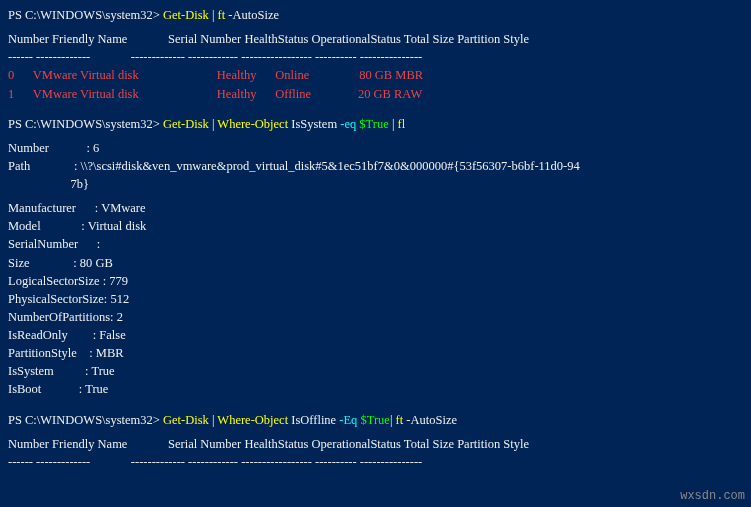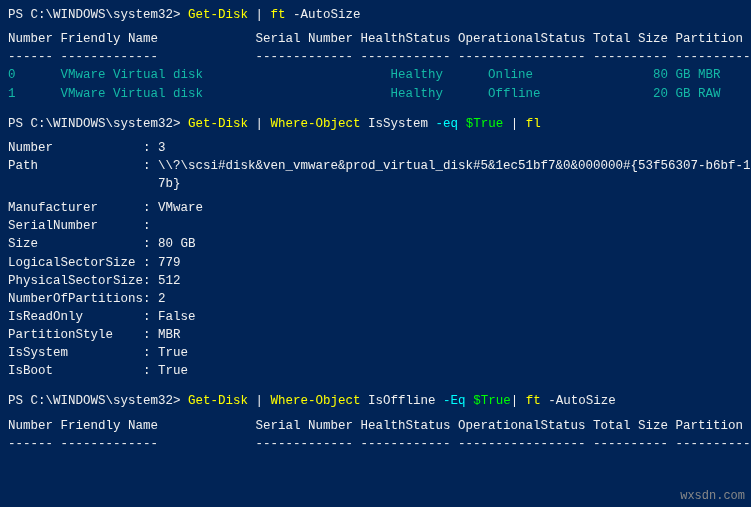--- a/index.html
+++ b/index.html
@@ -9,24 +9,25 @@
       background-color: #012456;
       font-family: 'Courier New', Courier, monospace;
       font-size: 12.5px;
       color: #f0f0f0;
       overflow: hidden;
       padding: 6px 8px;
     }
     .line {
       white-space: pre;
       line-height: 1.45;
+      font-family: Liberation Serif, serif;
     }
     .header-row { color: #f0f0f0; }
     .separator { color: #f0f0f0; }
-    .data-row { color: #14b8a6; }
+    .data-row { color: #ef4444; }
     .blank { height: 6px; }
     .watermark {
       position: absolute;
       bottom: 4px;
       right: 6px;
       color: #888;
       font-size: 12px;
     }
   </style>
 </head>
@@ -46,25 +47,26 @@
 
   <div class="line data-row">1      VMware Virtual disk                         Healthy      Offline               20 GB RAW</div>
 
   <div class="line blank"> </div>
   <div class="line blank"> </div>
 
   <div class="line"><span style="color:#f0f0f0;">PS C:\WINDOWS\system32&gt; </span><span style="color:#ffff00;">Get-Disk</span><span style="color:#f0f0f0;"> | </span><span style="color:#ffff00;">Where-Object</span><span style="color:#f0f0f0;"> IsSystem </span><span style="color:#00ffff;">-eq</span><span style="color:#f0f0f0;"> </span><span style="color:#00ff00;">$True</span><span style="color:#f0f0f0;"> | </span><span style="color:#ffff00;">fl</span></div>
 
   <div class="line blank"> </div>
 
-  <div class="line">Number            : 3</div>
+  <div class="line">Number            : 6</div>
   <div class="line">Path              : \\?\scsi#disk&amp;ven_vmware&amp;prod_virtual_disk#5&amp;1ec51bf7&amp;0&amp;000000#{53f56307-b6bf-11d0-94</div>
   <div class="line">                    7b}</div>
   <div class="line blank"> </div>
   <div class="line">Manufacturer      : VMware</div>
+  <div class="line">Model             : Virtual disk</div>
   <div class="line">SerialNumber      :</div>
   <div class="line">Size              : 80 GB</div>
   <div class="line">LogicalSectorSize : 779</div>
   <div class="line">PhysicalSectorSize: 512</div>
   <div class="line">NumberOfPartitions: 2</div>
   <div class="line">IsReadOnly        : False</div>
   <div class="line">PartitionStyle    : MBR</div>
   <div class="line">IsSystem          : True</div>
   <div class="line">IsBoot            : True</div>
 

